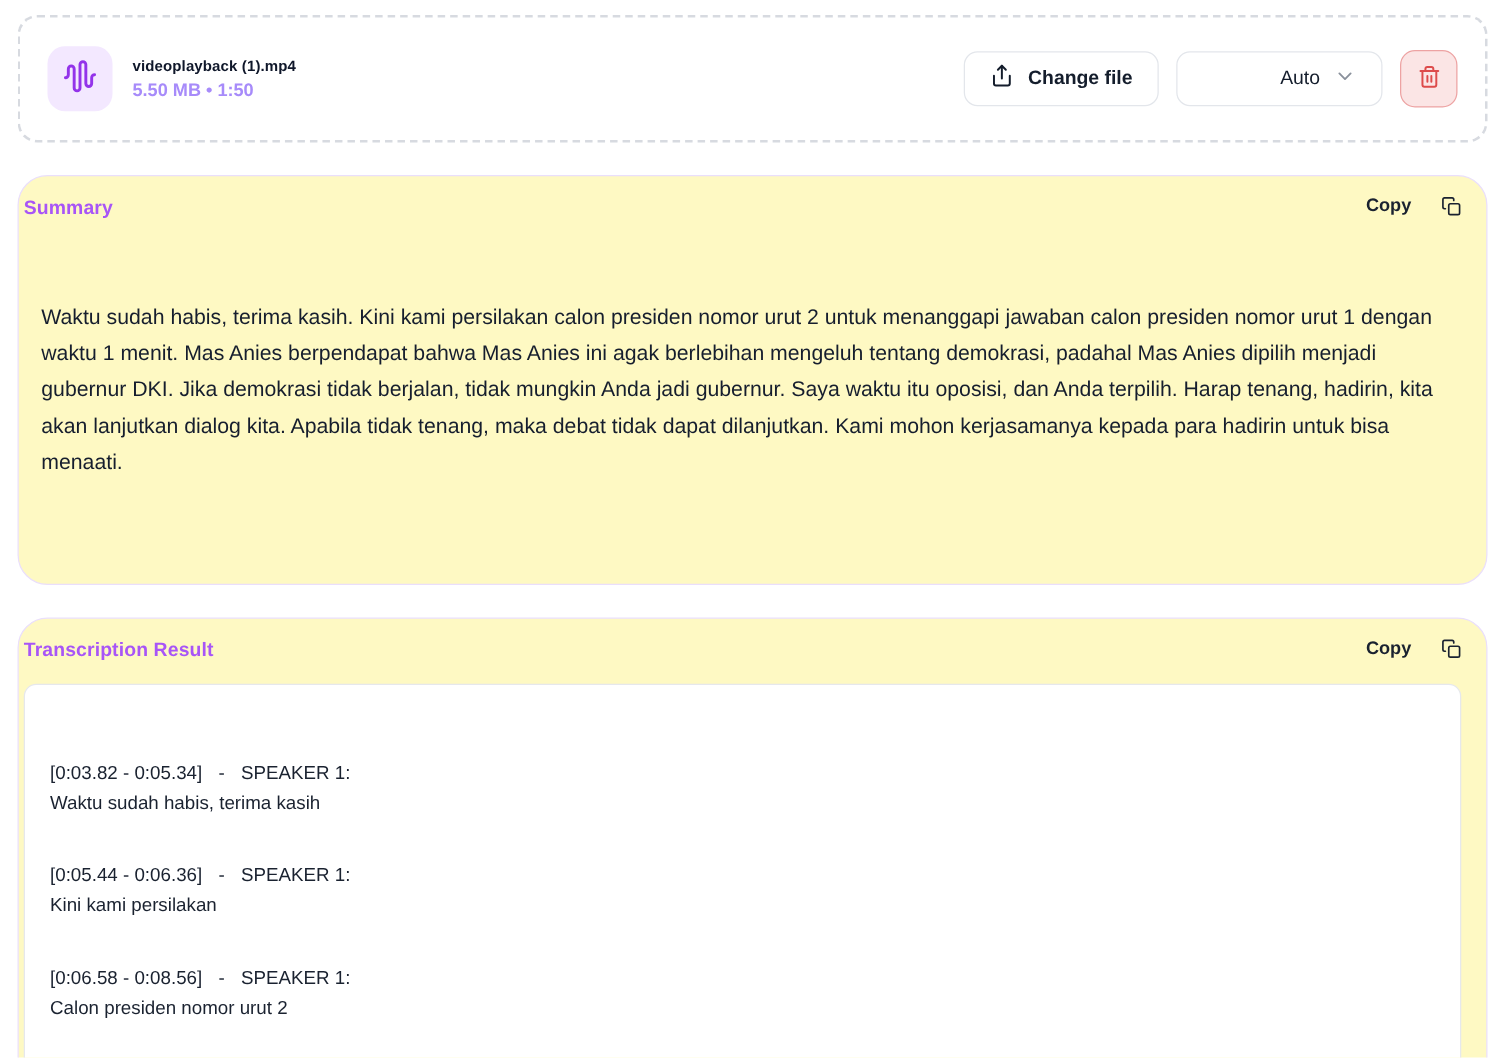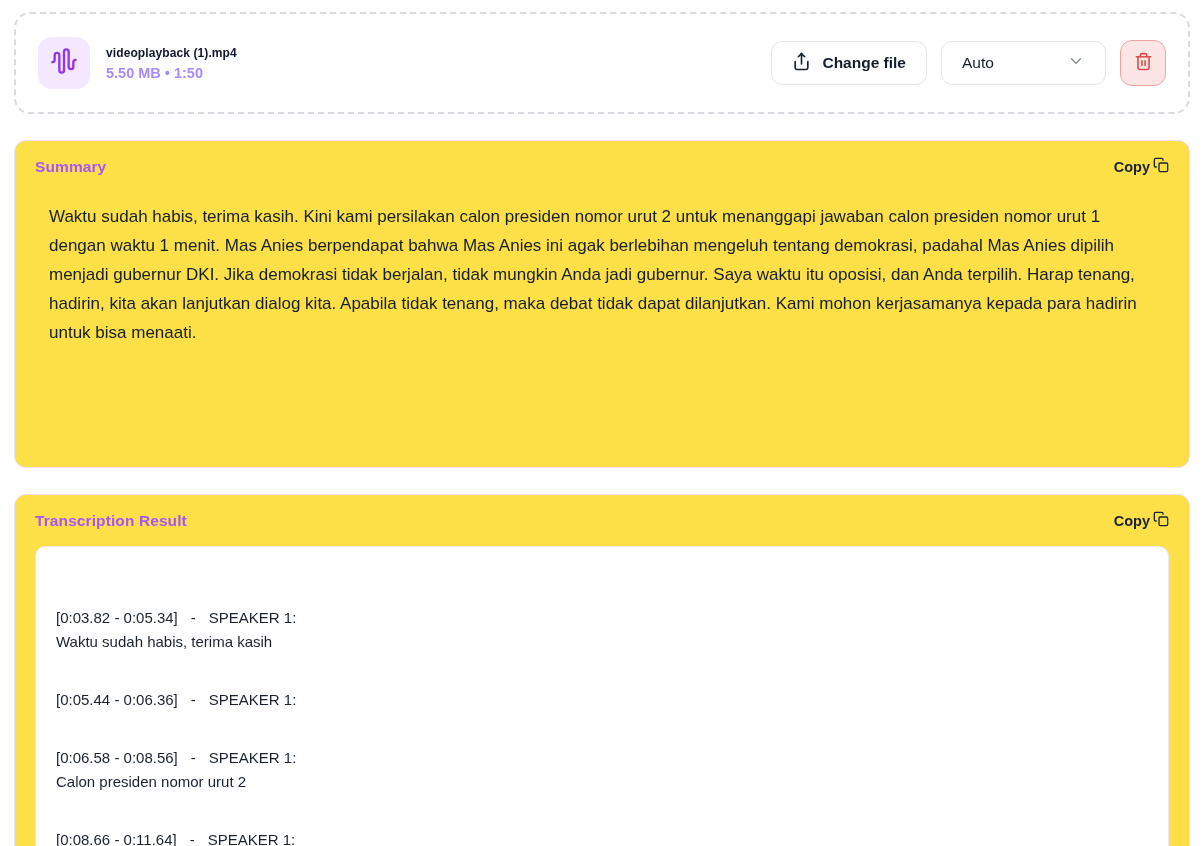--- a/index.html
+++ b/index.html
@@ -38,56 +38,56 @@
     height: 44px; padding: 0 20px;
     background: #ffffff;
     border: 1px solid #e3e6eb;
     border-radius: 11px;
     font-family: inherit;
     font-size: 15.5px; font-weight: 600; color: #141d2c;
     cursor: pointer;
   }
   .btn svg { stroke: #141d2c; }
   .select-btn {
-    width: 165px; justify-content: space-between; font-weight: 500;
+    width: 165px; justify-content: flex-end; font-weight: 500;
   }
   .select-btn .chev { stroke: #8a919c; }
   .btn-danger {
     width: 46px; height: 46px; padding: 0;
     background: #fbe5e5;
     border: 1.5px solid #eda3a3;
     border-radius: 12px;
     display: inline-flex; align-items: center; justify-content: center;
     cursor: pointer;
   }
   .btn-danger svg { stroke: #dd4b4b; }
 
   
   .section {
     margin-top: 26px;
-    background: #fde047;
+    background: #fef9c3;
     border: 1px solid #eadffb;
-    border-radius: 12px;
-    padding: 16px 20px 22px 20px;
+    border-radius: 24px;
+    padding: 16px 20px 22px 4px;
   }
   .section-head {
     display: flex; align-items: center; justify-content: space-between;
   }
   .section-title { font-size: 15.5px; font-weight: 700; color: #a855f7; letter-spacing: .1px; }
   .copy-btn {
-    display: inline-flex; align-items: center; gap: 3px;
+    display: inline-flex; align-items: flex-start; gap: 24px;
     background: transparent; border: none; cursor: pointer;
     font-family: inherit; font-size: 14.5px; font-weight: 600; color: #1a2230;
   }
   .copy-btn svg { stroke: #1a2230; }
 
   
   .summary-section { height: 328px; }
   .summary-text {
-    margin: 26px 14px 0 14px;
+    margin: 62px 14px 0 14px;
     font-size: 17px; line-height: 29px; color: #161e2e;
   }
 
   
   .transcript-section { padding-bottom: 0; }
   .transcript-box {
     margin-top: 16px;
     background: #ffffff;
     border: 1px solid #e6e8ec;
     border-radius: 10px;
@@ -199,20 +199,21 @@
         </div>
         <div class="entry-text">Waktu sudah habis, terima kasih</div>
       </div>
 
       <div class="entry">
         <div class="entry-head">
           <span class="entry-time">[0:05.44 - 0:06.36]</span>
           <span class="entry-sep">-</span>
           <span class="entry-speaker">SPEAKER 1:</span>
         </div>
+        <div class="entry-text">Kini kami persilakan</div>
       </div>
 
       <div class="entry">
         <div class="entry-head">
           <span class="entry-time">[0:06.58 - 0:08.56]</span>
           <span class="entry-sep">-</span>
           <span class="entry-speaker">SPEAKER 1:</span>
         </div>
         <div class="entry-text">Calon presiden nomor urut 2</div>
       </div>

